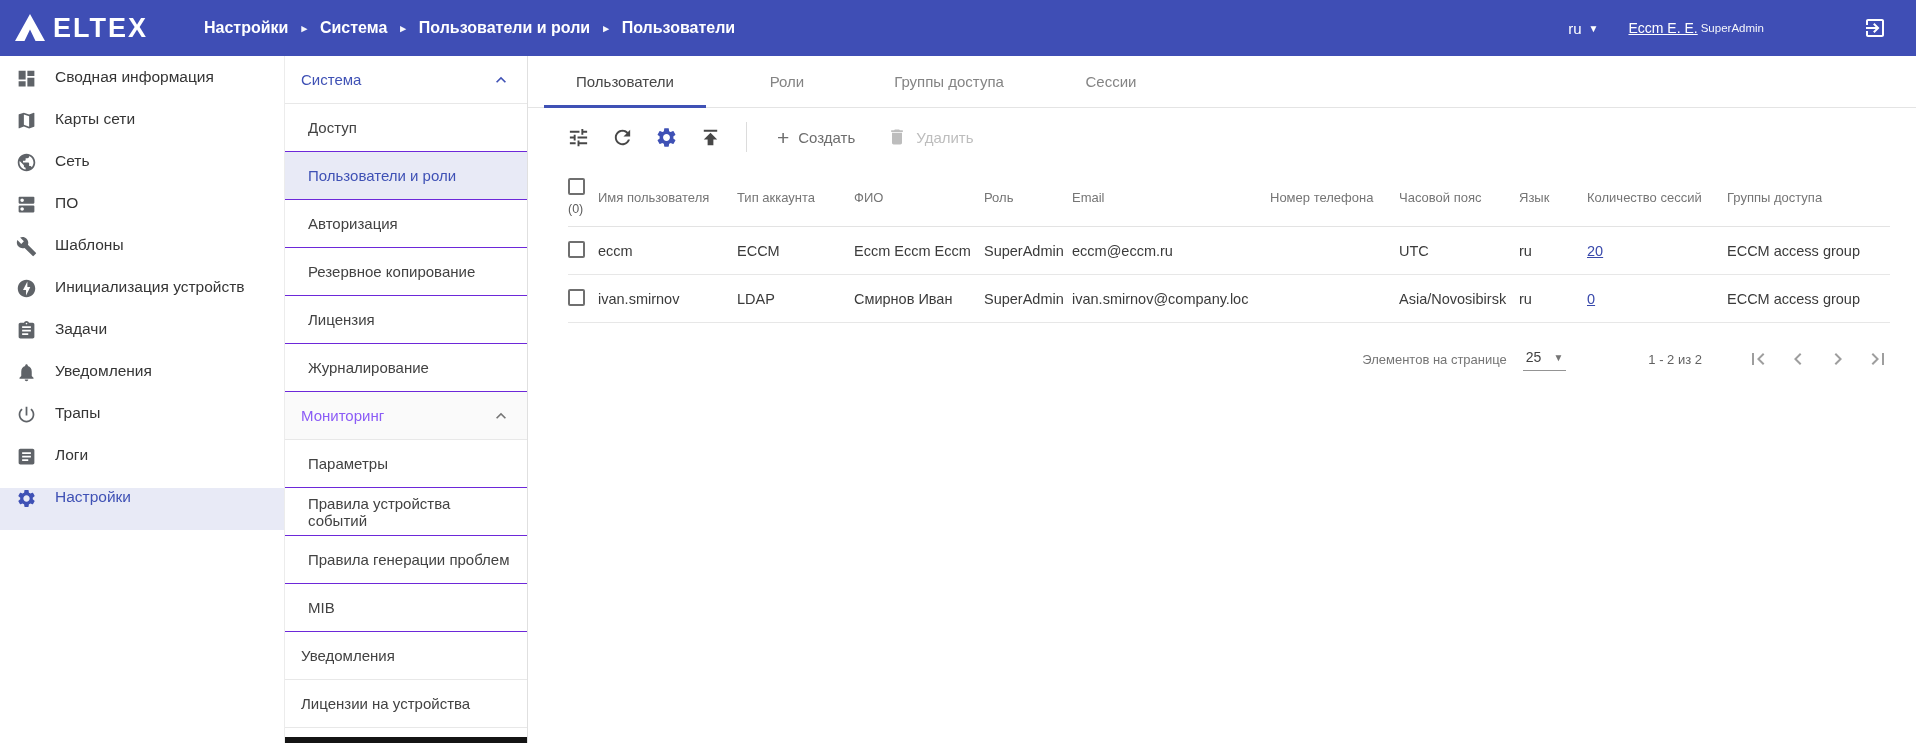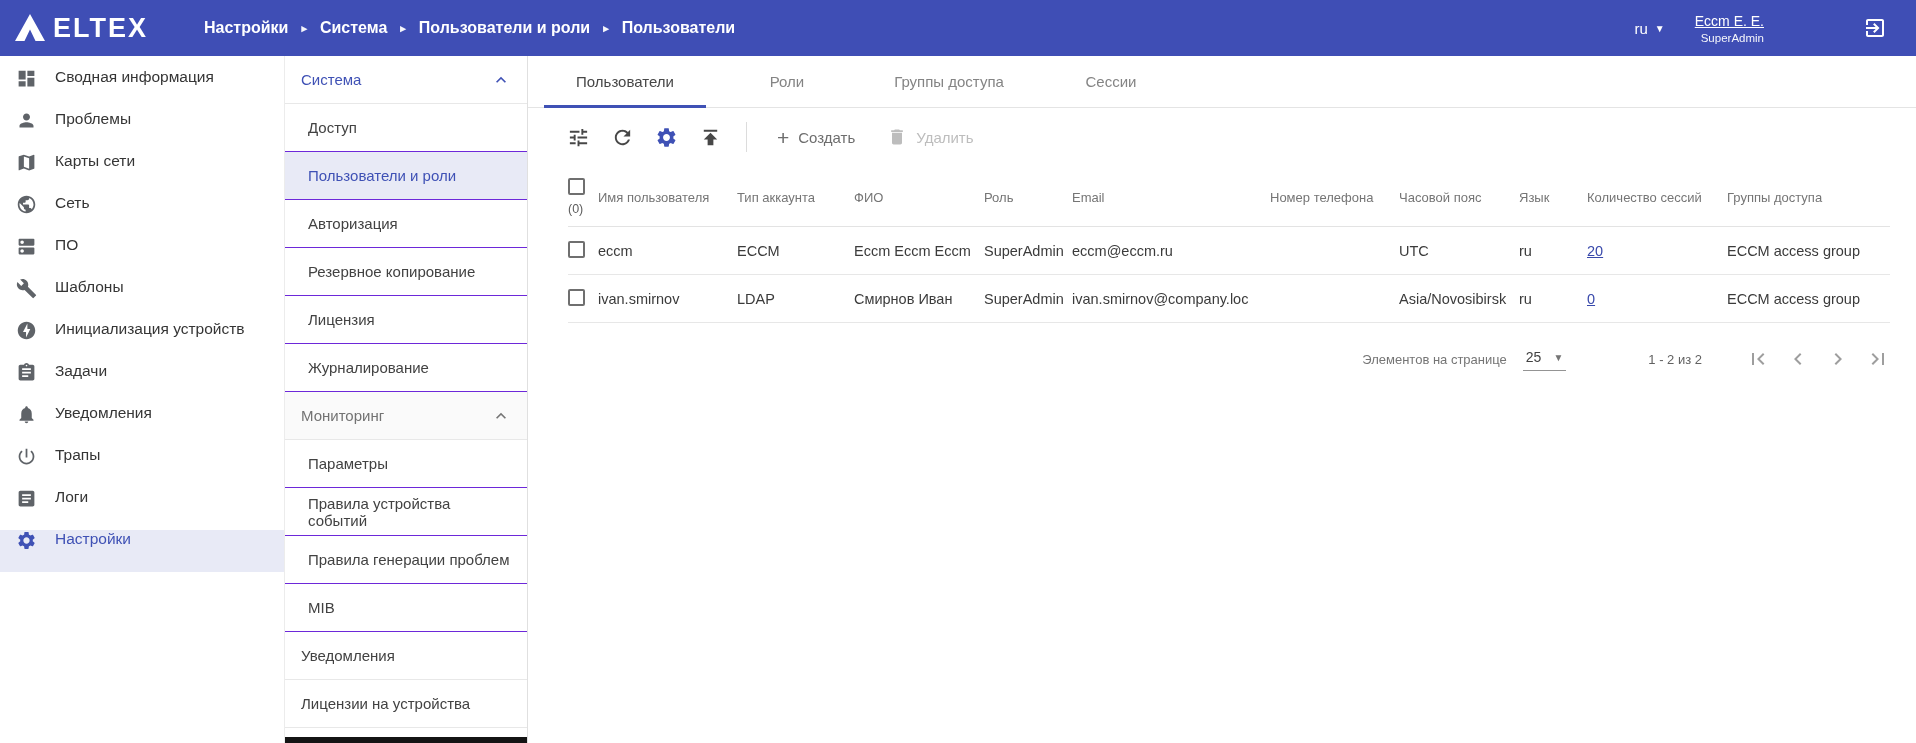--- a/index.html
+++ b/index.html
@@ -16,21 +16,21 @@
   .logo { display:flex; align-items:center; gap:7px; min-width:168px; cursor:pointer; }
   .logo-mark { width:32px; height:28px; }
   .logo-text { font-size:27px; font-weight:700; letter-spacing:2px; }
   .breadcrumbs { display:flex; align-items:center; gap:13px; margin-left:22px;
                  font-size:16px; font-weight:600; }
   .crumb { cursor:pointer; white-space:nowrap; }
   .sep { font-size:11px; opacity:.95; }
   .flex-spacer { flex:1; }
   .lang { display:flex; align-items:center; gap:7px; font-size:15px; cursor:pointer; margin-right:30px; }
   .caret { font-size:10px; }
-  .userbox { display:flex; flex-direction:column; align-items:flex-end; gap:3px; cursor:pointer; }
+  .userbox { display:flex; flex-direction:row; align-items:center; gap:3px; cursor:pointer; }
   .username { font-size:14px; color:#fff; text-decoration:underline; }
   .userrole { font-size:11.5px; opacity:.95; }
   .logout-btn { margin-left:96px; background:none; border:none; cursor:pointer;
                 width:30px; height:30px; display:flex; align-items:center; justify-content:center; }
   .logout-btn svg { width:24px; height:24px; fill:#fff; }
 
   
   .page-body { flex:1; display:flex; min-height:0; }
 
   
@@ -39,21 +39,21 @@
                font-size:15.5px; color:#353535; cursor:pointer; white-space:nowrap; }
   .side-item svg { width:21px; height:21px; flex:0 0 21px; fill:#5f6368; }
   .side-item.active { background:var(--active-bg); color:var(--accent); }
   .side-item.active svg { fill:var(--accent); }
 
   
   .submenu { width:243px; flex:0 0 243px; background:#fff; border-right:1px solid #e0e0e0; position:relative; }
   .menu-header { height:48px; display:flex; align-items:center; justify-content:space-between;
                  padding:0 16px; font-size:15px; color:#424242; border-bottom:1px solid #e8e8e8; cursor:pointer; }
   .menu-header.primary { color:var(--accent); }
-  .menu-header.grey { background:#fafafa; color:#737373; }
+  .menu-header.grey { background:#fafafa; color:#8b5cf6; }
   .menu-header .chev { width:20px; height:20px; fill:#757575; }
   .menu-header.primary .chev { fill:var(--accent); }
   .menu-item { height:48px; display:flex; align-items:center; padding:0 14px 0 23px;
                font-size:15px; color:#424242; border-bottom:1px solid #6d28d9; cursor:pointer; }
   .menu-item.active { background:var(--active-bg); color:var(--accent); }
   .menu-strip { position:absolute; left:0; right:0; bottom:0; height:6px; background:#141414; }
 
   
   .main { flex:1; min-width:0; display:flex; flex-direction:column; background:#fff; }
   .tabbar { height:52px; flex:0 0 52px; display:flex; padding-left:16px; border-bottom:1px solid #e4e4e4; }
@@ -134,26 +134,20 @@
   </header>
 
   <div class="page-body">
 
     <aside class="sidebar">
       <div class="side-item">
         <svg viewBox="0 0 24 24">
             <path d="M3 13h8V3H3v10zm0 8h8v-6H3v6zm10 0h8V11h-8v10zm0-18v6h8V3h-8z"></path>
           </svg>
         <span>Сводная информация</span>
-      </div>
-      <div class="side-item">
-        <svg viewBox="0 0 24 24">
-            <path d="M12 12c2.21 0 4-1.79 4-4s-1.79-4-4-4-4 1.79-4 4 1.79 4 4 4zm0 2c-2.67 0-8 1.34-8 4v2h16v-2c0-2.66-5.33-4-8-4z"></path>
-          </svg>
-        <span>Проблемы</span>
       </div>
       <div class="side-item">
         <svg viewBox="0 0 24 24">
             <path d="M20.5 3l-.16.03L15 5.1 9 3 3.36 4.9c-.21.07-.36.25-.36.48V20.5c0 .28.22.5.5.5l.16-.03L9 18.9l6 2.1 5.64-1.9c.21-.07.36-.25.36-.48V3.5c0-.28-.22-.5-.5-.5zM15 19l-6-2.11V5l6 2.11V19z"></path>
           </svg>
         <span>Карты сети</span>
       </div>
       <div class="side-item">
         <svg viewBox="0 0 24 24">
             <path d="M12 2C6.48 2 2 6.48 2 12s4.48 10 10 10 10-4.48 10-10S17.52 2 12 2zm-1 17.93c-3.95-.49-7-3.85-7-7.93 0-.62.08-1.21.21-1.79L9 15v1c0 1.1.9 2 2 2v1.93zm6.9-2.54c-.26-.81-1-1.39-1.9-1.39h-1v-3c0-.55-.45-1-1-1H8v-2h2c.55 0 1-.45 1-1V7h2c1.1 0 2-.9 2-2v-.41c2.93 1.19 5 4.06 5 7.41 0 2.08-.8 3.97-2.1 5.39z"></path>

